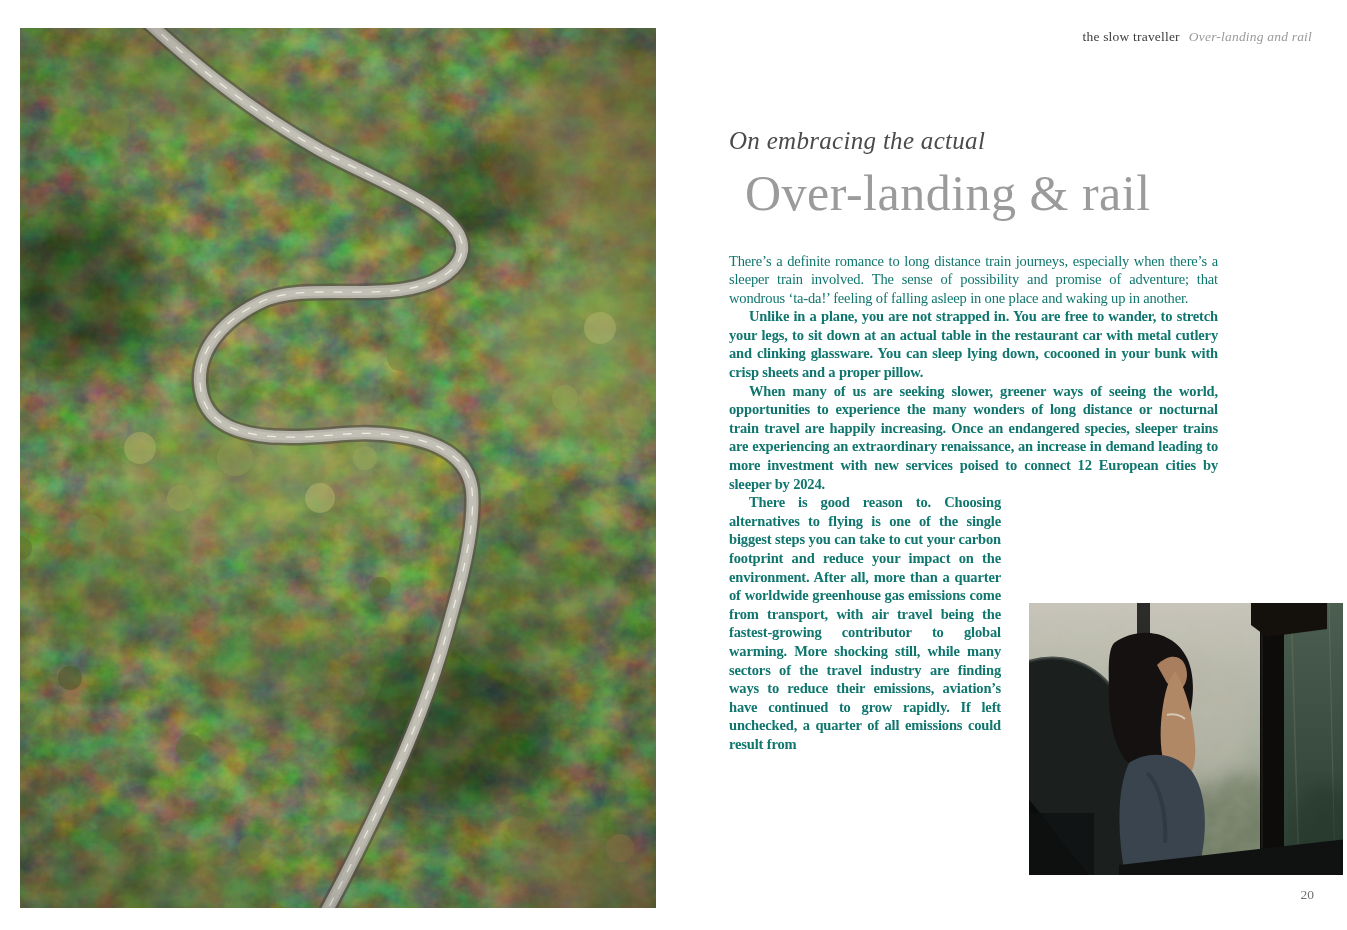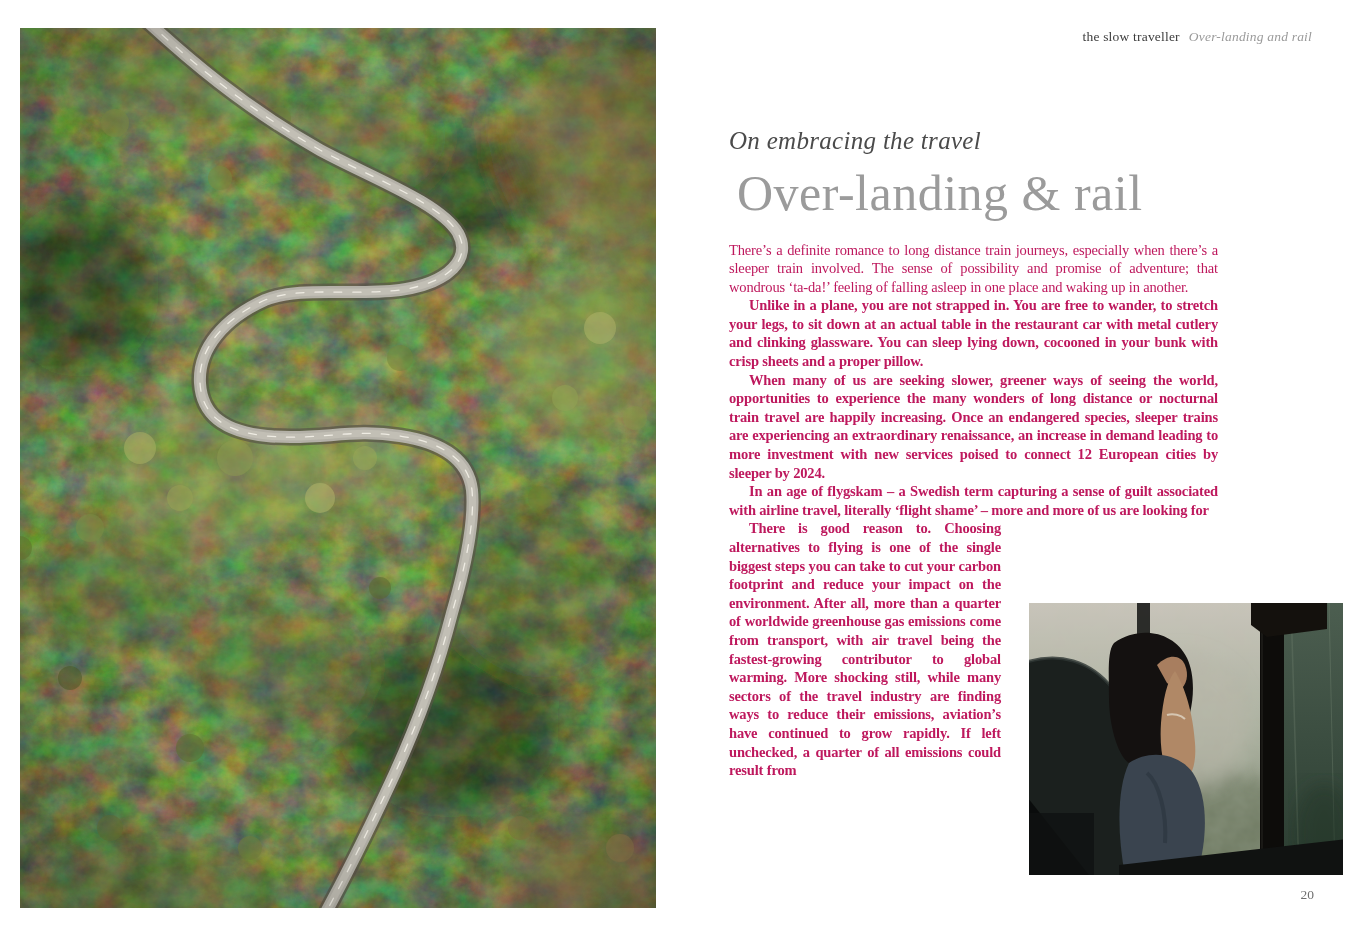--- a/index.html
+++ b/index.html
@@ -22,21 +22,21 @@
   
   .content{position:absolute;left:729px;top:0;width:489px;}
   .kicker{
     margin-top:127px;font-size:25px;font-style:italic;color:#4b4b4b;letter-spacing:.3px;
   }
   .page-title{
     margin-top:12px;font-size:50px;color:#9b9b9b;letter-spacing:.5px;line-height:1.05;
     font-weight:normal;
   }
   .body-text{
-    margin-top:21px;font-size:14.5px;line-height:18.6px;color:#be185d;
+    margin-top:32px;font-size:14.5px;line-height:18.6px;color:#0f766e;
     text-align:justify;letter-spacing:-0.15px;
   }
   .body-text p{margin:0;}
   .body-text p.indent{text-indent:20px;font-weight:bold;}
   .narrow{width:272px;}
 
   
   .inset-photo{position:absolute;left:1029px;top:603px;width:318px;height:272px;overflow:hidden;}
   .inset-photo svg{display:block;}
 
@@ -139,28 +139,27 @@
 
       <rect x="0" y="0" width="636" height="880" fill="url(#vign)"></rect>
     </svg>
   </div>
 
   <div class="running-header">
     <span class="book">the slow traveller</span><span class="chapter">Over-landing and rail</span>
   </div>
 
   <div class="content">
-    <div class="kicker">On embracing the travel</div>
-    <h1 class="page-title" style="margin:12px 0 0 8px;">Over-landing &amp; rail</h1>
+    <div class="kicker">On embracing the actual</div>
+    <h1 class="page-title" style="margin:12px 0 0 16px;">Over-landing &amp; rail</h1>
 
     <div class="body-text">
       <p>There’s a definite romance to long distance train journeys, especially when there’s a sleeper train involved. The sense of possibility and promise of adventure; that wondrous ‘ta-da!’ feeling of falling asleep in one place and waking up in another.</p>
       <p class="indent">Unlike in a plane, you are not strapped in. You are free to wander, to stretch your legs, to sit down at an actual table in the restaurant car with metal cutlery and clinking glassware. You can sleep lying down, cocooned in your bunk with crisp sheets and a proper pillow.</p>
       <p class="indent">When many of us are seeking slower, greener ways of seeing the world, opportunities to experience the many wonders of long distance or nocturnal train travel are happily increasing. Once an endangered species, sleeper trains are experiencing an extraordinary renaissance, an increase in demand leading to more investment with new services poised to connect 12 European cities by sleeper by 2024.</p>
-      <p class="indent">In an age of flygskam – a Swedish term capturing a sense of guilt associated with airline travel, literally ‘flight shame’ – more and more of us are looking for</p>
       <div class="narrow">
         <p class="indent">There is good reason to. Choosing alternatives to flying is one of the single biggest steps you can take to cut your carbon footprint and reduce your impact on the environment. After all, more than a quarter of worldwide greenhouse gas emissions come from transport, with air travel being the fastest-growing contributor to global warming. More shocking still, while many sectors of the travel industry are finding ways to reduce their emissions, aviation’s have continued to grow rapidly. If left unchecked, a quarter of all emissions could result from</p>
       </div>
     </div>
   </div>
 
   <div class="inset-photo">
     <svg width="318" height="272" viewBox="0 0 318 272" xmlns="http://www.w3.org/2000/svg">
       <defs>
         <linearGradient id="fogg" x1="0" y1="0" x2="0" y2="1">

